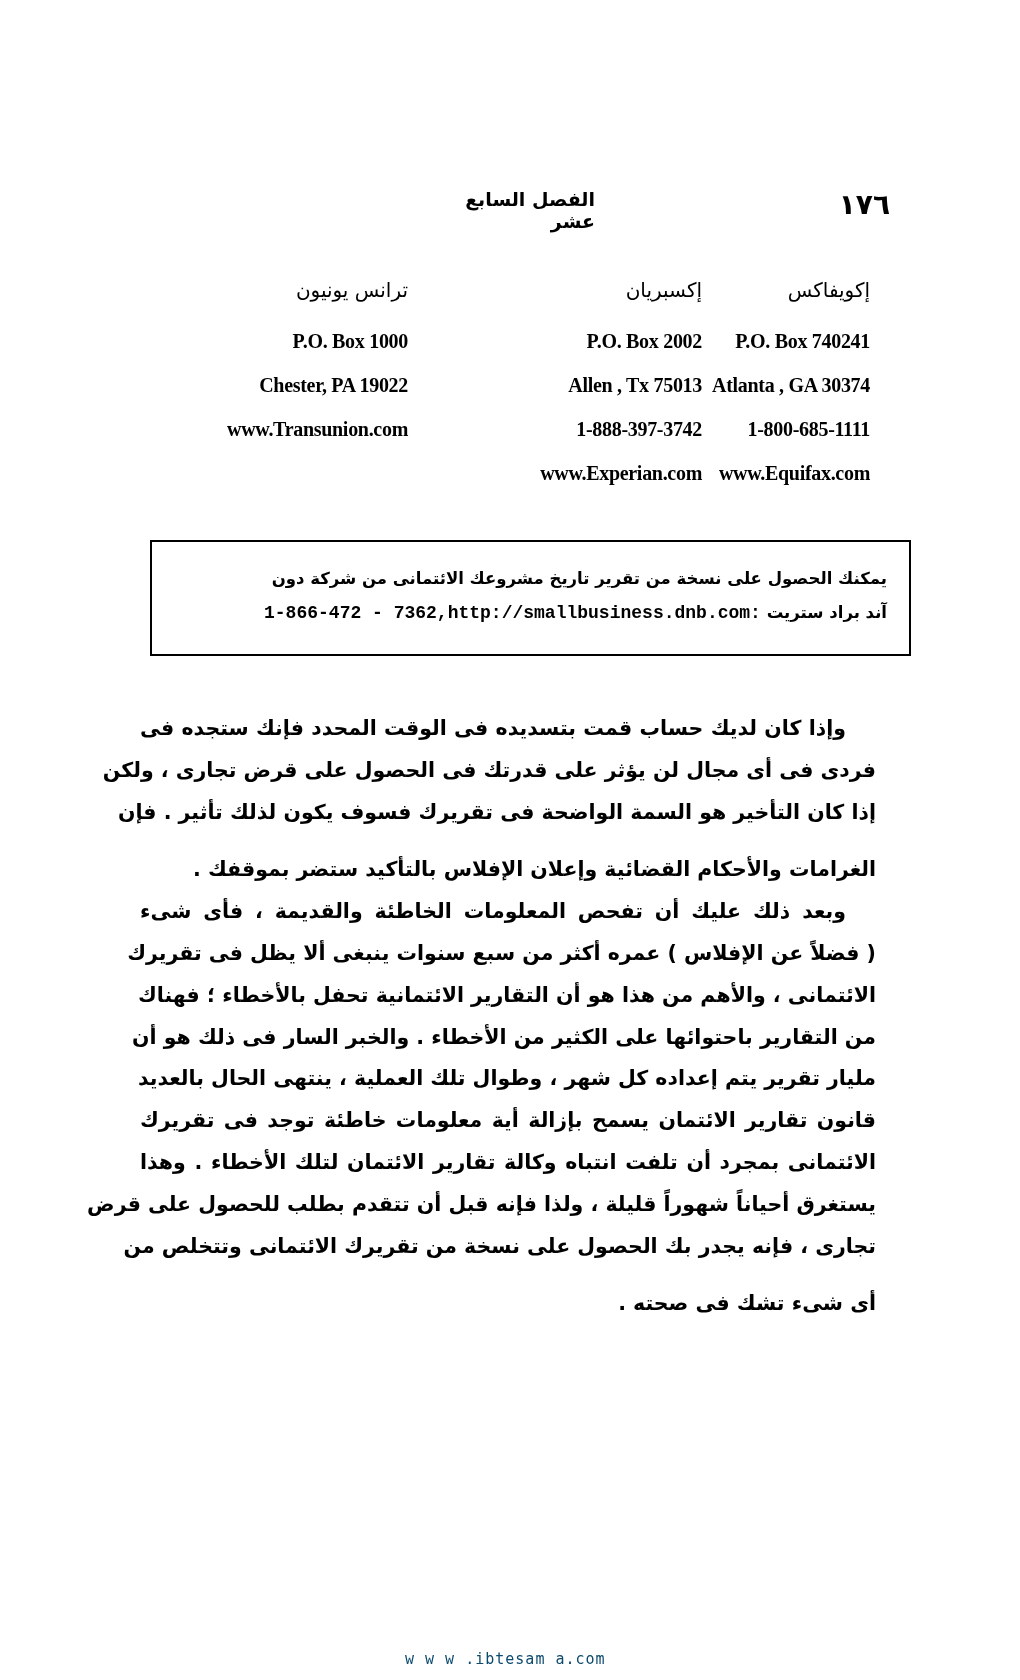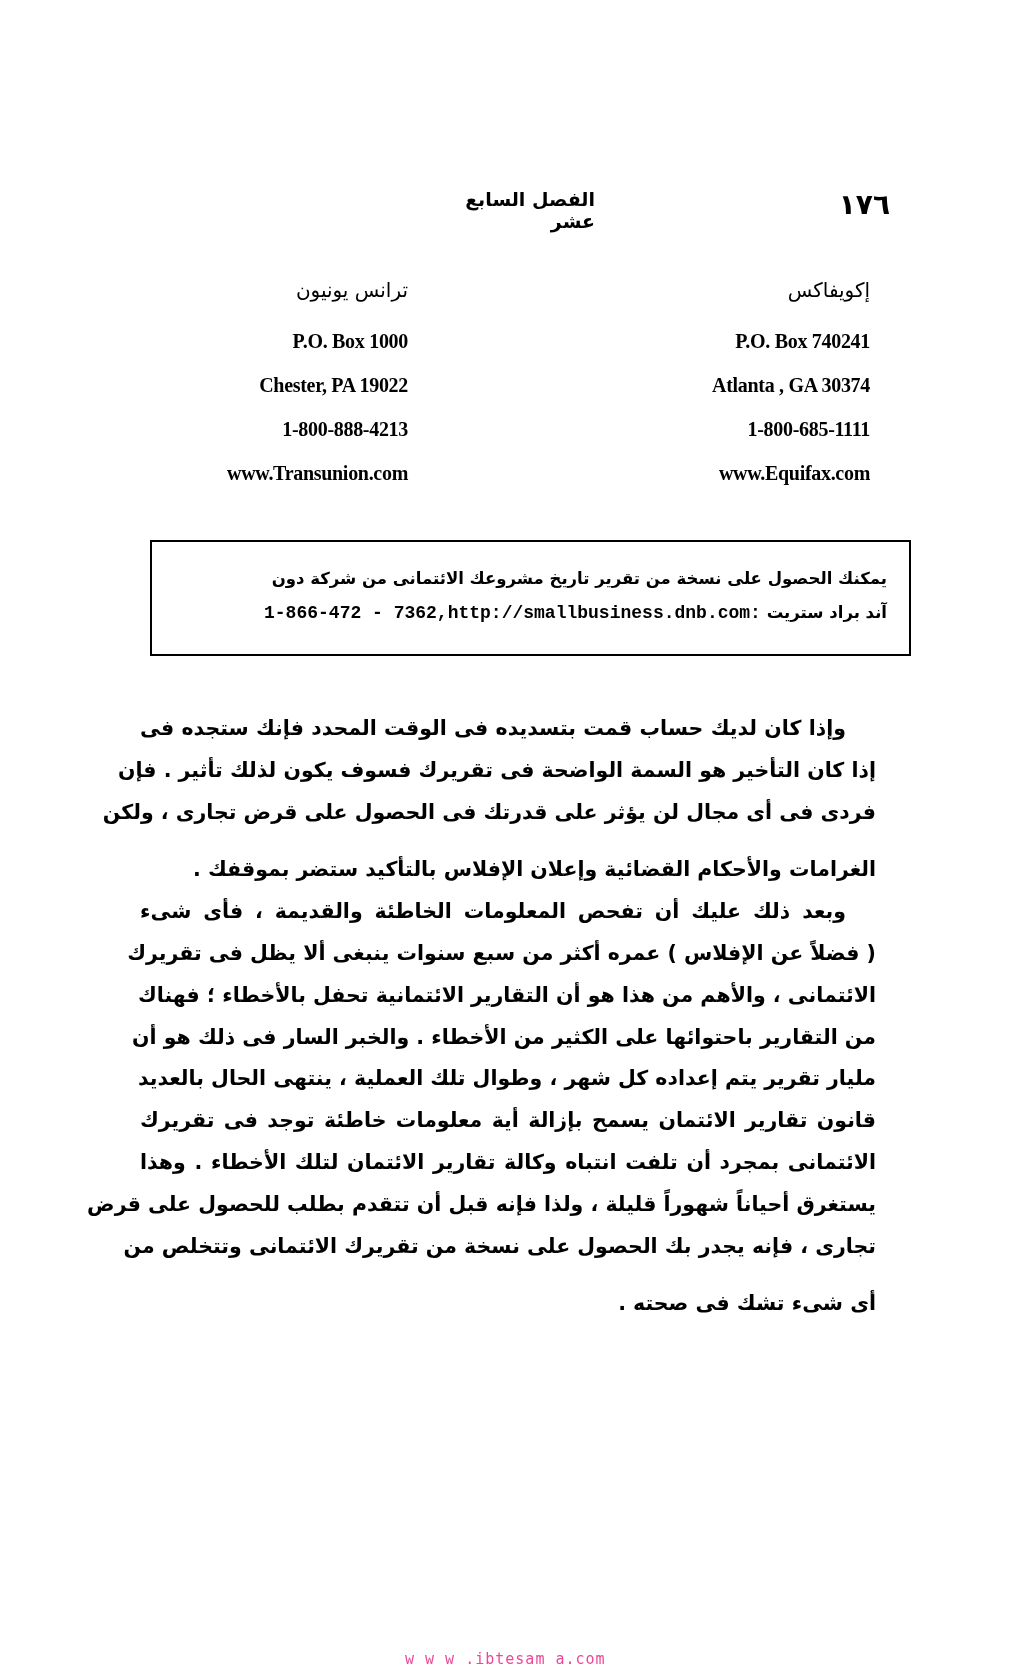--- a/index.html
+++ b/index.html
@@ -118,60 +118,66 @@
     .body-line.last {
       text-align-last: right;
       margin-top: 16px;
     }
     .watermark {
       position: absolute;
       top: 1650px;
       left: 405px;
       font-family: "DejaVu Sans Mono", monospace;
       font-size: 15px;
-      color: #ec4899;
+      color: #0c4a6e;
       letter-spacing: 1px;
       white-space: pre;
     }
   </style>
 </head>
 <body>
 
 <div class="page-number">١٧٦</div>
 <div class="running-head">الفصل السابع عشر</div>
 
 <div class="bureaus">
   <div class="bureau bureau-equifax">
     <div class="name">إكويفاكس</div>
     <div class="line">P.O. Box 740241</div>
     <div class="line">Atlanta , GA 30374</div>
     <div class="line">1-800-685-1111</div>
     <div class="line">www.Equifax.com</div>
   </div>
+  <div class="bureau bureau-experian">
+    <div class="name">إكسبريان</div>
+    <div class="line">P.O. Box 2002</div>
+    <div class="line">Allen , Tx 75013</div>
+    <div class="line">1-888-397-3742</div>
+    <div class="line">www.Experian.com</div>
+  </div>
   <div class="bureau bureau-transunion">
     <div class="name">ترانس يونيون</div>
     <div class="line">P.O. Box 1000</div>
     <div class="line">Chester, PA 19022</div>
-    <div class="line">1-800-888-4213</div>
     <div class="line">www.Transunion.com</div>
   </div>
 </div>
 
 <div class="notice-box">
   <div class="notice-line">يمكنك الحصول على نسخة من تقرير تاريخ مشروعك الائتمانى من شركة دون</div>
   <div class="notice-line">
     <span>آند براد ستريت</span>
     <span class="latin" dir="ltr">1-866-472 - 7362,http://smallbusiness.dnb.com:</span>
   </div>
 </div>
 
 <div class="body-text">
   <div class="body-line indent">وإذا كان لديك حساب قمت بتسديده فى الوقت المحدد فإنك ستجده فى</div>
+  <div class="body-line">فردى فى أى مجال لن يؤثر على قدرتك فى الحصول على قرض تجارى ، ولكن</div>
   <div class="body-line">إذا كان التأخير هو السمة الواضحة فى تقريرك فسوف يكون لذلك تأثير . فإن</div>
-  <div class="body-line">فردى فى أى مجال لن يؤثر على قدرتك فى الحصول على قرض تجارى ، ولكن</div>
   <div class="body-line last">الغرامات والأحكام القضائية وإعلان الإفلاس بالتأكيد ستضر بموقفك .</div>
   <div class="body-line indent">وبعد ذلك عليك أن تفحص المعلومات الخاطئة والقديمة ، فأى شىء</div>
   <div class="body-line">( فضلاً عن الإفلاس ) عمره أكثر من سبع سنوات ينبغى ألا يظل فى تقريرك</div>
   <div class="body-line">الائتمانى ، والأهم من هذا هو أن التقارير الائتمانية تحفل بالأخطاء ؛ فهناك</div>
   <div class="body-line">من التقارير باحتوائها على الكثير من الأخطاء . والخبر السار فى ذلك هو أن</div>
   <div class="body-line">مليار تقرير يتم إعداده كل شهر ، وطوال تلك العملية ، ينتهى الحال بالعديد</div>
   <div class="body-line">قانون تقارير الائتمان يسمح بإزالة أية معلومات خاطئة توجد فى تقريرك</div>
   <div class="body-line">الائتمانى بمجرد أن تلفت انتباه وكالة تقارير الائتمان لتلك الأخطاء . وهذا</div>
   <div class="body-line">يستغرق أحياناً شهوراً قليلة ، ولذا فإنه قبل أن تتقدم بطلب للحصول على قرض</div>
   <div class="body-line">تجارى ، فإنه يجدر بك الحصول على نسخة من تقريرك الائتمانى وتتخلص من</div>

